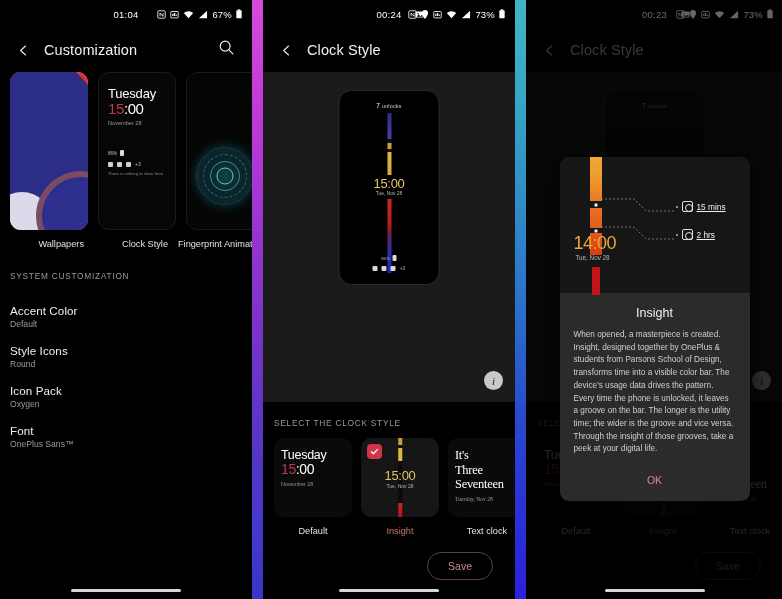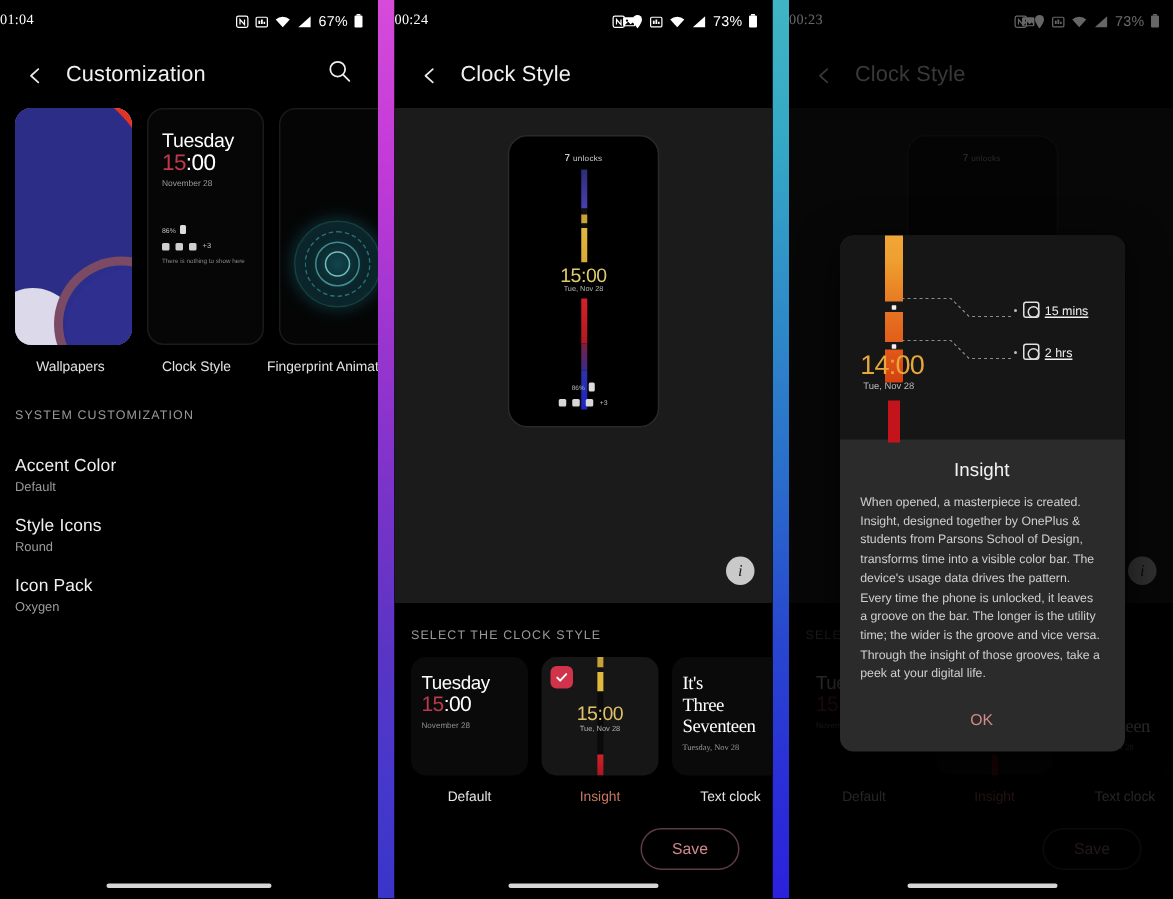--- a/index.html
+++ b/index.html
@@ -19,21 +19,21 @@
 
   .divider{ flex:0 0 auto; width:11px; height:599px; }
   #div1{ background:linear-gradient(180deg,#d64bd9 0%,#c23ad8 18%,#9a35cf 38%,#7a33c9 55%,#5a35c4 72%,#4538cc 88%,#3a34c8 100%); }
   #div2{ background:linear-gradient(180deg,#3fb5c4 0%,#35a8c6 16%,#2f8cc8 34%,#2a6fcb 52%,#2849cf 70%,#2a30d6 86%,#2b21dd 100%); }
 
   
   .statusbar{
     height:28px; display:flex; align-items:center;
     font-size:9.5px; color:#fff; letter-spacing:.2px; position:relative;
   }
-  .sb-time{ position:absolute; left:0; right:0; text-align:left; font-size:9.5px;font-family:Liberation Serif, serif; }
+  .sb-time{ position:absolute; left:0; right:0; text-align:center; font-size:9.5px; }
   .sb-left{ position:absolute; left:50%; margin-left:26px; display:flex; align-items:center; gap:4px; }
   .sb-right{ position:absolute; right:10px; display:flex; align-items:center; gap:4px; }
   .ic{ display:inline-block; }
   .ic svg{ display:block; }
   .sb-batt-txt{ font-size:9.5px; color:#fff; }
 
   
   .appbar{ height:44px; display:flex; align-items:center; padding:0 12px; }
   .appbar .back{ width:22px; height:22px; display:flex; align-items:center; justify-content:center; color:#e9e9e9; }
   .appbar .title{ font-size:14.5px; color:#f0f0f0; margin-left:10px; letter-spacing:.1px; }
@@ -44,21 +44,21 @@
   
   .p1-body{ padding:0; }
   .sect-label{
     font-size:8.3px; color:#9a9a9a; letter-spacing:.75px;
     padding:0 10px; margin-top:22px; margin-bottom:11px; text-transform:uppercase;
   }
   .thumbrow{ display:flex; gap:10px; padding-left:10px; }
   .thumb{ width:78px; height:158px; border-radius:11px; overflow:hidden; position:relative; flex:0 0 auto; }
   .thumb.card{ background:#060606; border:1px solid #1b1b1b; }
   .thumbcaption{ display:flex; gap:10px; padding-left:10px; margin-top:9px; }
-  .tc{ width:78px; text-align:center; font-size:9.2px; color:#e2e2e2; white-space:nowrap; overflow:hidden; }
+  .tc{ width:78px; text-align:right; font-size:9.2px; color:#e2e2e2; white-space:nowrap; overflow:hidden; }
   .tc:last-child{ text-align:left; }
 
   
   .wp{ width:100%; height:100%; background:#e6e4ef; position:relative; overflow:hidden; }
   .wp i{ position:absolute; display:block; border-radius:50%; }
   .wp .b1{ width:150px; height:150px; left:-58px; top:-18px; background:#2b2d86; }
   .wp .b2{ width:120px; height:160px; left:-10px; top:-40px; background:#e33122; border-radius:50% 50% 50% 50%/60% 60% 40% 40%; transform:rotate(18deg); }
   .wp .b3{ width:135px; height:175px; left:-40px; top:-12px; background:#7a4a63; }
   .wp .b4{ width:128px; height:150px; left:-62px; top:-5px; background:#2f3090; }
   .wp .b5{ width:78px; height:78px; left:32px; top:105px; background:#2c2e8c; }
@@ -313,20 +313,24 @@
           <div class="v">Default</div>
         </div>
         <div class="row">
           <div class="k">Style Icons</div>
           <div class="v">Round</div>
         </div>
         <div class="row">
           <div class="k">Icon Pack</div>
           <div class="v">Oxygen</div>
         </div>
+        <div class="row">
+          <div class="k">Font</div>
+          <div class="v">OnePlus Sans™</div>
+        </div>
       </div>
     </div>
 
     <div class="gesture"></div>
   </div>
 
   <div class="divider" id="div1"></div>
 
   <div class="panel" id="panel2">
 

